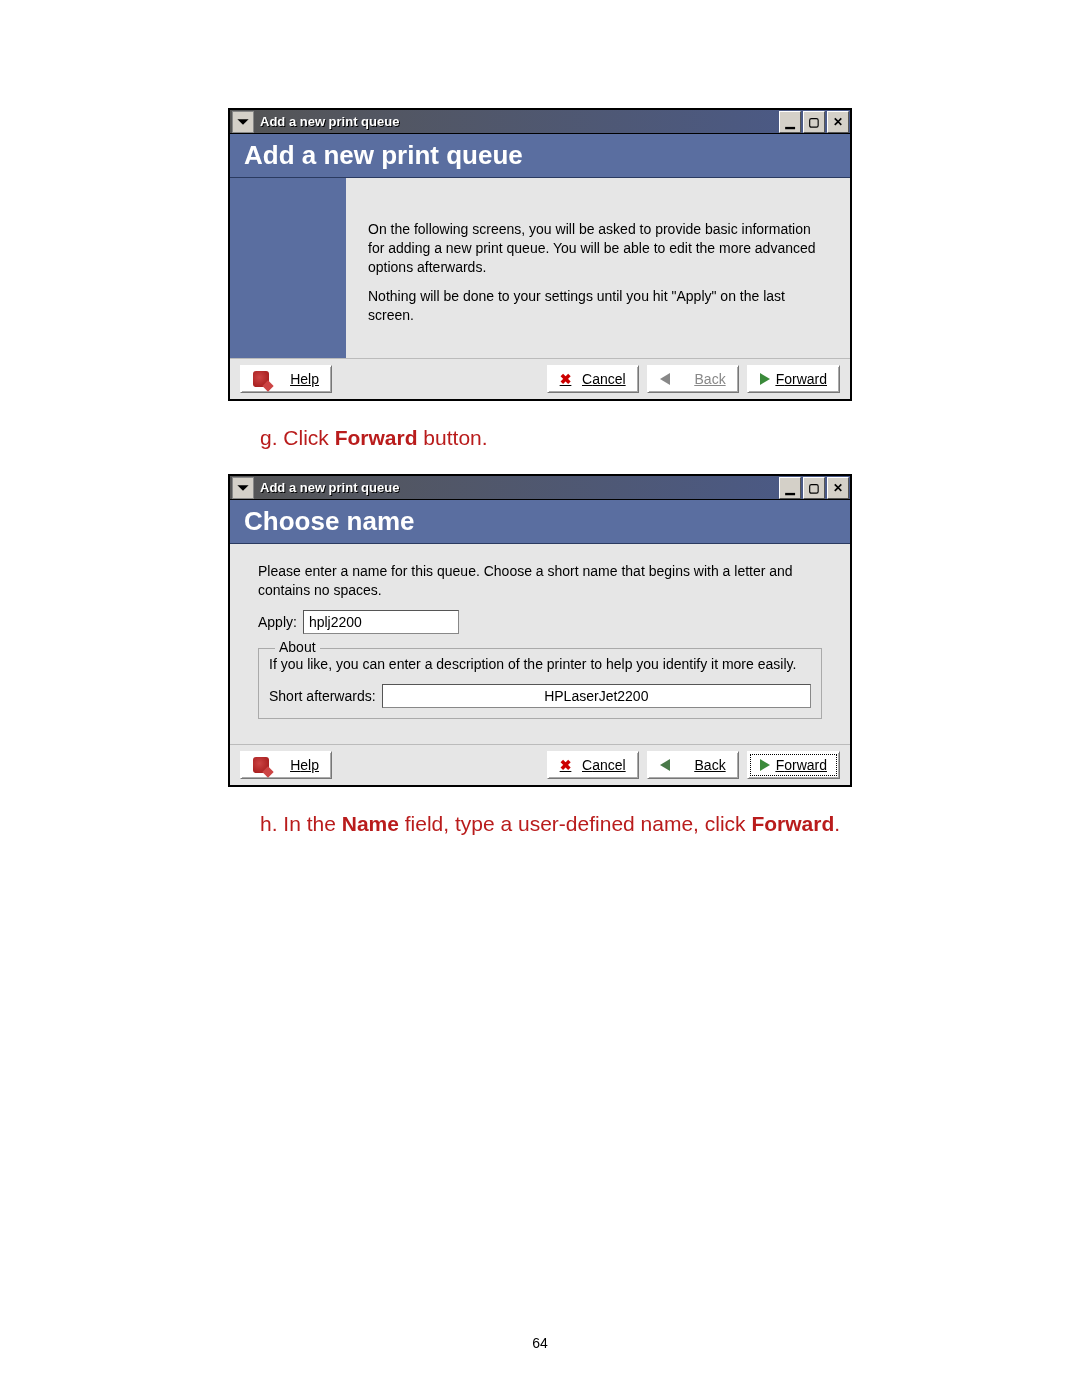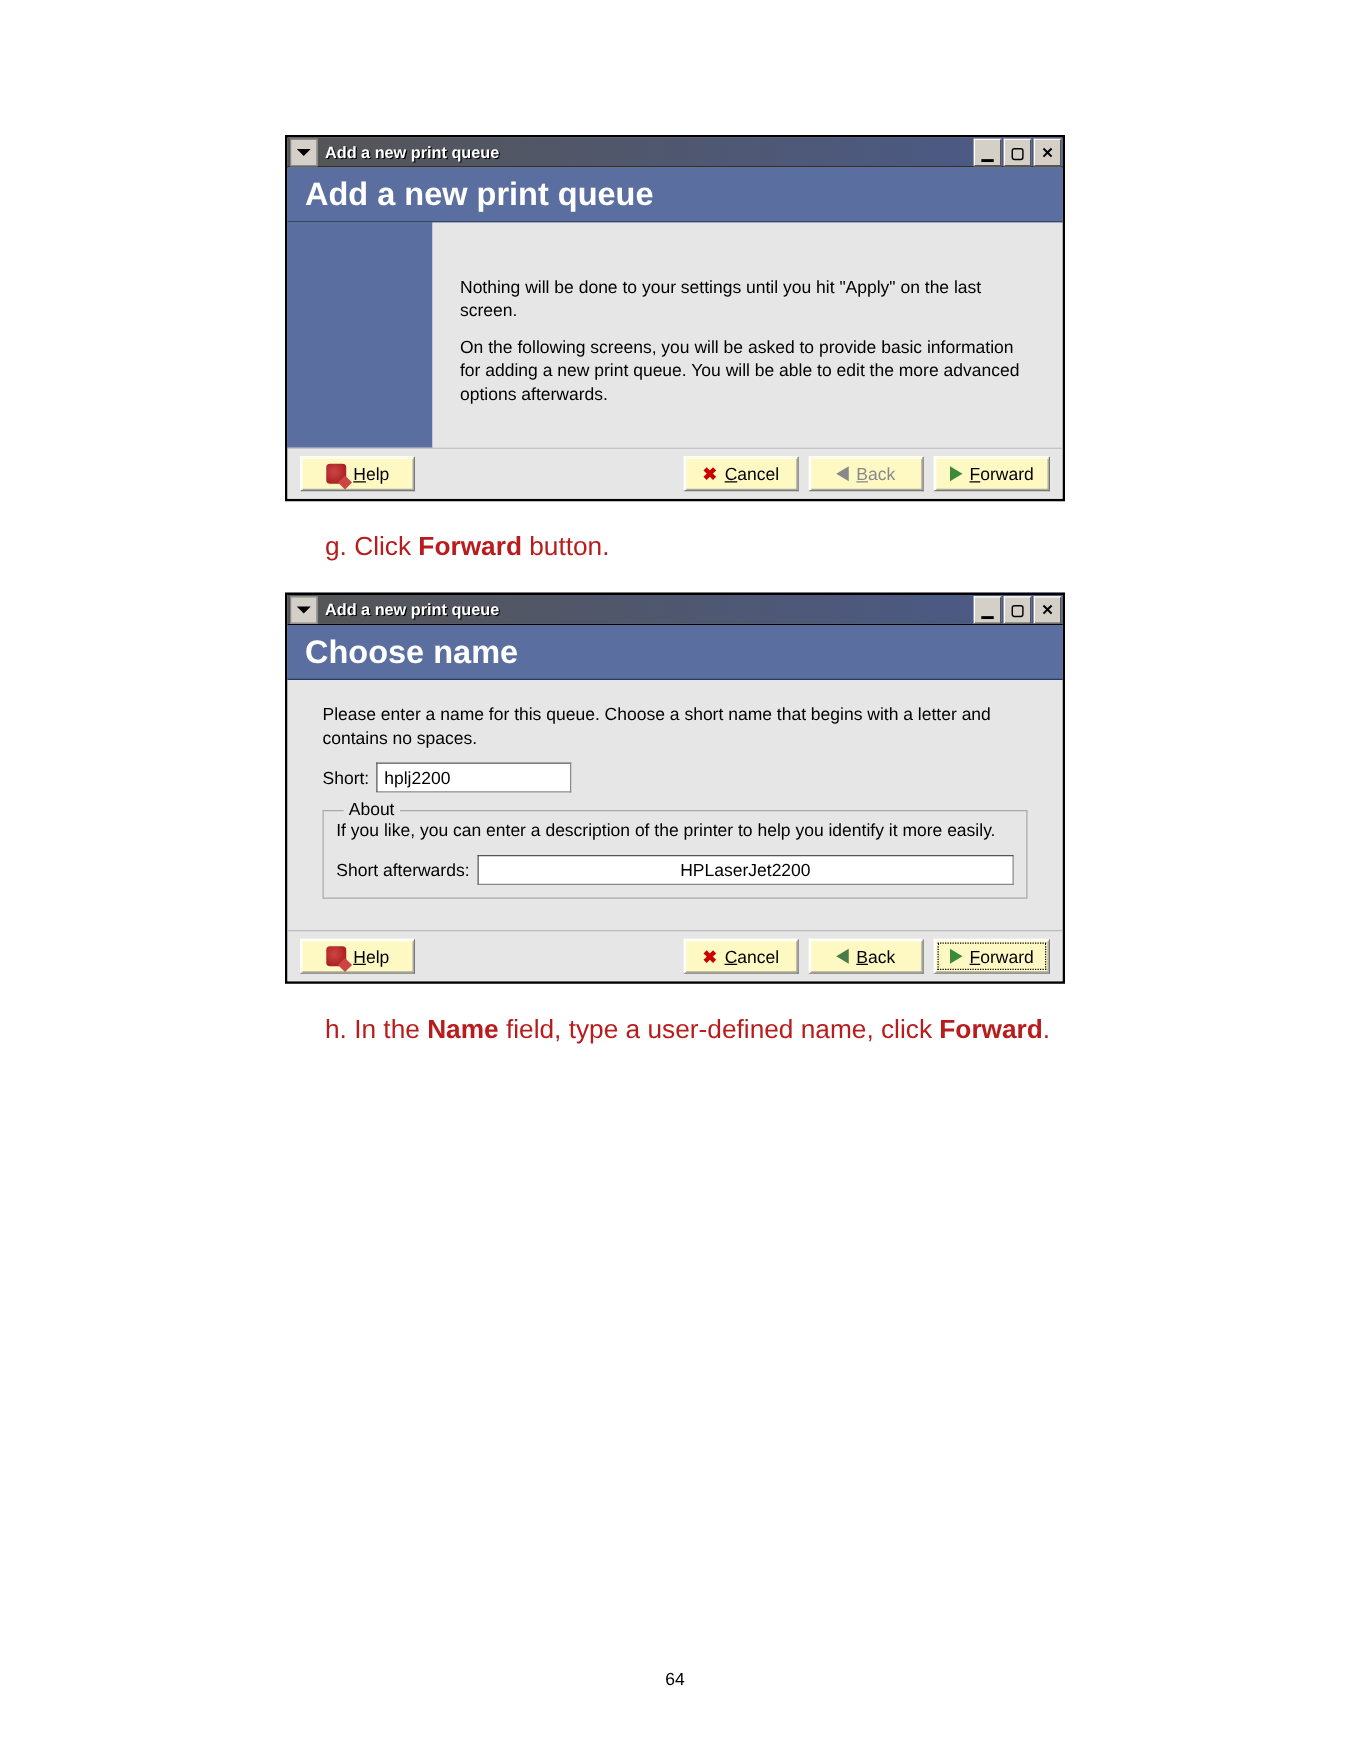--- a/index.html
+++ b/index.html
@@ -137,31 +137,32 @@
     border-top: 1px solid #bbb;
     padding: 6px 10px;
     background: #e6e6e6;
     gap: 8px;
   }
   .button-bar .spacer { flex: 1; }
   .btn {
     display: inline-flex;
     align-items: center;
     gap: 6px;
-    background: #fef9c3;
+    background: #ffffff;
     border: 1px solid #fff;
     border-right-color: #777;
     border-bottom-color: #777;
     box-shadow: inset 1px 1px 0 #fff, inset -1px -1px 0 #aaa;
     padding: 4px 12px;
     font-size: 14px;
     color: #000;
     min-width: 92px;
     height: 28px;
-    justify-content: center;
+    justify-content: space-between;
+    text-decoration: underline;
   }
   .btn.disabled { color: #888; }
   .btn.focused {
     outline: 1px dotted #000;
     outline-offset: -4px;
   }
   .icon {
     display: inline-block;
     width: 14px;
     height: 14px;
@@ -239,22 +240,22 @@
           </div>
         <div class="titlebar-btn">
             <span>✕</span>
           </div>
       </div>
     </div>
     <div class="header-band">Add a new print queue</div>
     <div class="dialog-body-1">
       <div class="side-blue"></div>
       <div class="body-text">
+        <p>On the following screens, you will be asked to provide basic information for adding a new print queue.  You will be able to edit the more advanced options afterwards.</p>
         <p>Nothing will be done to your settings until you hit "Apply" on the last screen.</p>
-        <p>On the following screens, you will be asked to provide basic information for adding a new print queue.  You will be able to edit the more advanced options afterwards.</p>
       </div>
     </div>
     <div class="button-bar">
       <div class="btn">
         <span class="icon-help"></span>
         <span><span class="underline">H</span>elp</span>
       </div>
       <div class="spacer"></div>
       <div class="btn">
         <span class="icon-cancel">✖</span>
@@ -295,21 +296,21 @@
           </div>
         <div class="titlebar-btn">
             <span>✕</span>
           </div>
       </div>
     </div>
     <div class="header-band">Choose name</div>
     <div class="dialog-body-2">
       <p>Please enter a name for this queue.  Choose a short name that begins with a letter and contains no spaces.</p>
       <div class="form-row">
-        <label>Short:</label>
+        <label>Apply:</label>
         <input class="text-input name-input" value="hplj2200" style="">
       </div>
       <div class="fieldset">
         <span class="fieldset-legend">About</span>
         <p>If you like, you can enter a description of the printer to help you identify it more easily.</p>
         <div class="form-row">
           <label>Short afterwards:</label>
           <input class="text-input desc-input" value="HPLaserJet2200" style="">
         </div>
       </div>

